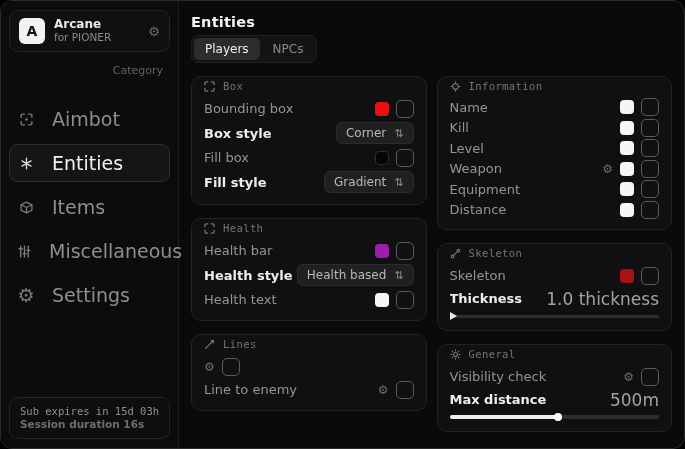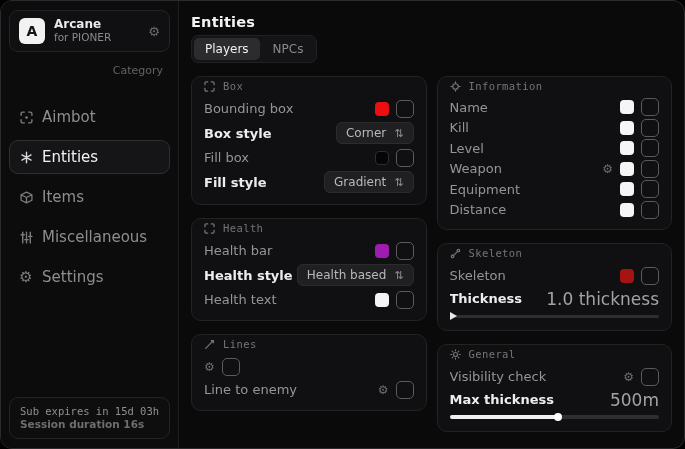--- a/index.html
+++ b/index.html
@@ -9,21 +9,21 @@
 
   
   .sidebar { width:178px; background:#0c0c0d; border-right:1px solid #1d1d1f; position:relative; flex-shrink:0; }
   .logo-card { margin:9px 8px 6px; border:1px solid #242426; border-radius:9px; padding:6px 9px; display:flex; align-items:center; gap:9px; background:#101012; }
   .logo-badge { width:26px; height:26px; border-radius:6px; background:#f2f2f2; color:#141414; font-weight:bold; display:flex; align-items:center; justify-content:center; font-size:14px; flex-shrink:0; }
   .brand-name { font-size:12px; font-weight:700; color:#e9e9e9; line-height:1.2; }
   .brand-sub { font-size:10.5px; color:#8b8b8b; line-height:1.3; }
   .logo-gear { margin-left:auto; color:#6d6d6d; font-size:13px; cursor:pointer; }
   .category { font-size:11px; color:#626262; margin:12px 15px 20px;text-align:right; }
   .nav { display:flex; flex-direction:column; }
-  .nav-item { display:flex; align-items:center; gap:8px; font-size:15px; color:#8e8e8e; padding:7px 8px; margin:3px 8px; border:1px solid transparent; border-radius:9px; cursor:pointer; }
+  .nav-item { display:flex; align-items:center; gap:18px; font-size:19px; color:#8e8e8e; padding:7px 8px; margin:3px 8px; border:1px solid transparent; border-radius:9px; cursor:pointer; }
   .nav-item.active { color:#f1f1f1; background:#151517; border-color:#2f2f31; }
   .nav-icon { width:16px; text-align:center; color:#7b7b7b; display:flex; align-items:center; justify-content:center; }
   .nav-item.active .nav-icon { color:#d8d8d8; }
   .sidebar-footer { position:absolute; bottom:9px; left:8px; right:8px; border:1px solid #242426; border-radius:9px; padding:7px 10px 8px; background:#0e0e0f; }
   .footer-line1 { font-family:"DejaVu Sans Mono",monospace; font-size:10.5px; color:#909090; white-space:nowrap; }
   .footer-line2 { font-size:10.5px; font-weight:600; color:#6e6e6e; margin-top:1px; }
 
   
   .main { flex:1; padding:13px 12px 12px; overflow:hidden; }
   .page-title { font-size:14.5px; font-weight:700; color:#f3f3f3; letter-spacing:.2px; }
@@ -312,21 +312,21 @@
             <span>General</span>
           </div>
           <div class="row">
             <span class="label">Visibility check</span>
             <span class="controls">
               <span class="mini-gear">⚙</span>
               <span class="checkbox"></span>
             </span>
           </div>
           <div class="row em">
-            <span class="label">Max thickness</span>
+            <span class="label">Max distance</span>
             <span class="value">500m</span>
           </div>
           <div class="slider thick">
             <span class="track"></span>
             <span class="fill" style="width: 52%;"></span>
             <span class="thumb-dot" style="left: 52%;"></span>
           </div>
         </div>
 
       </div>

